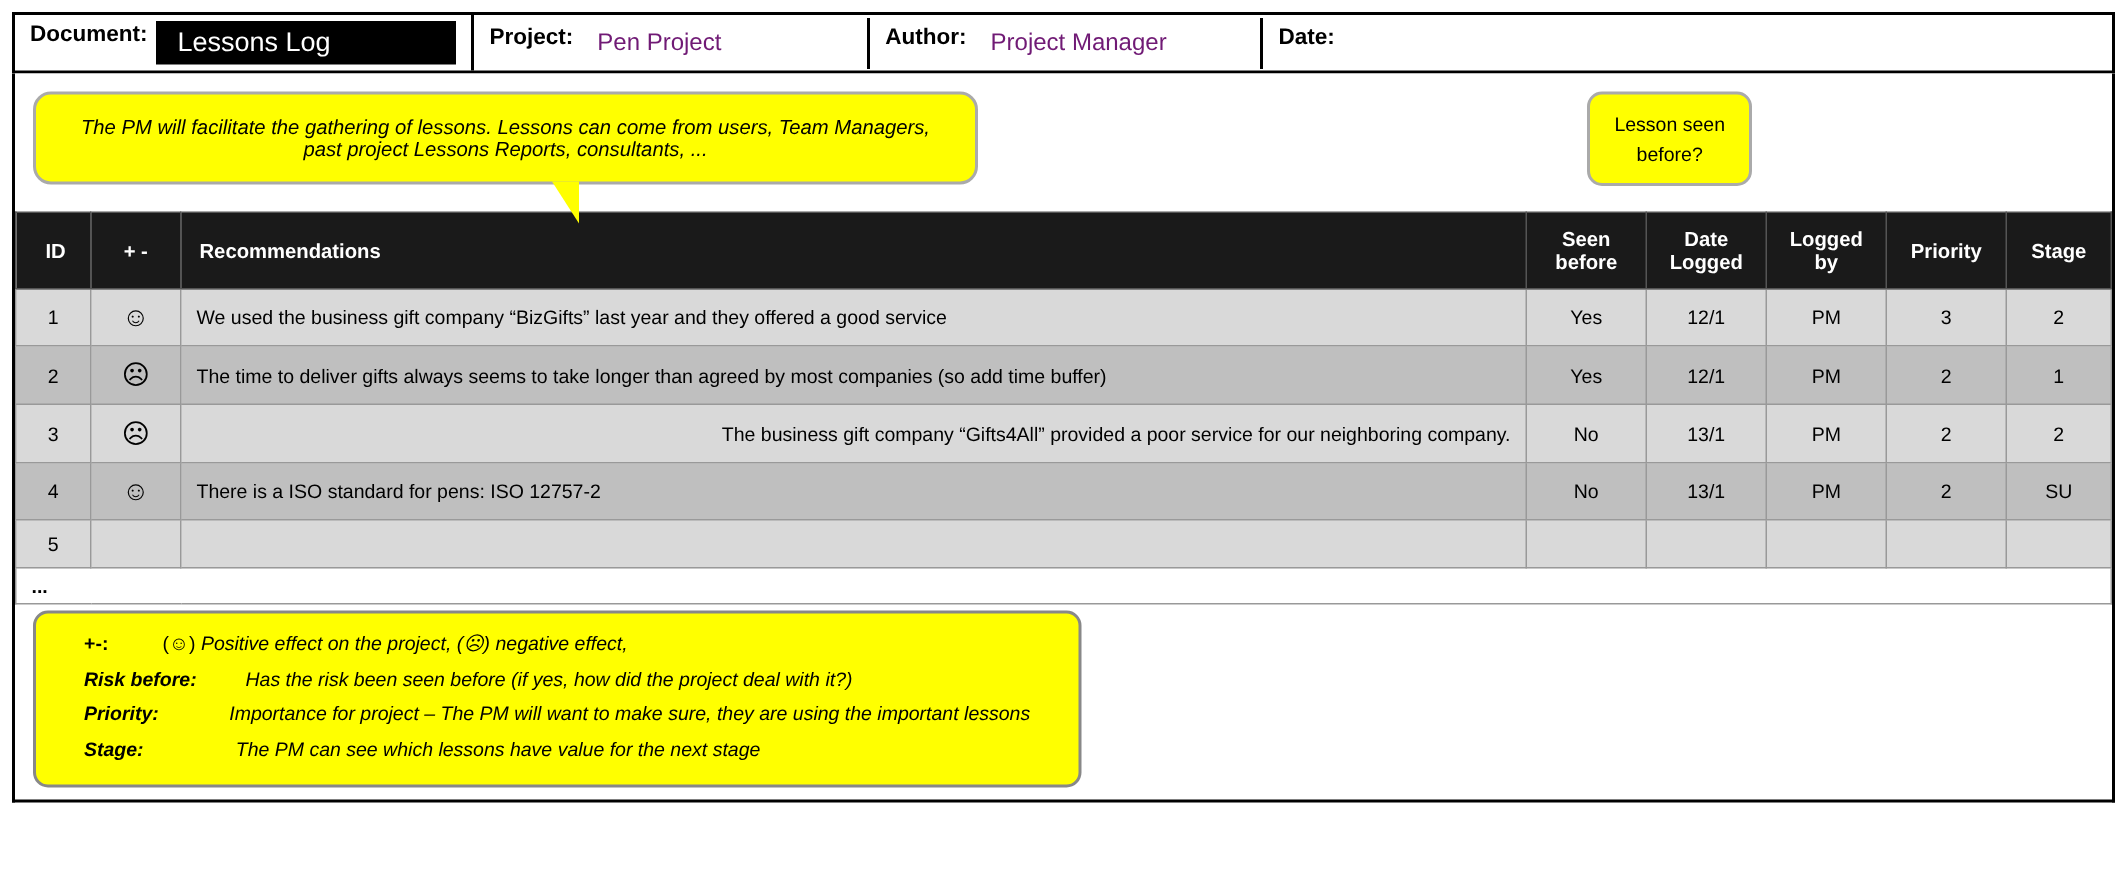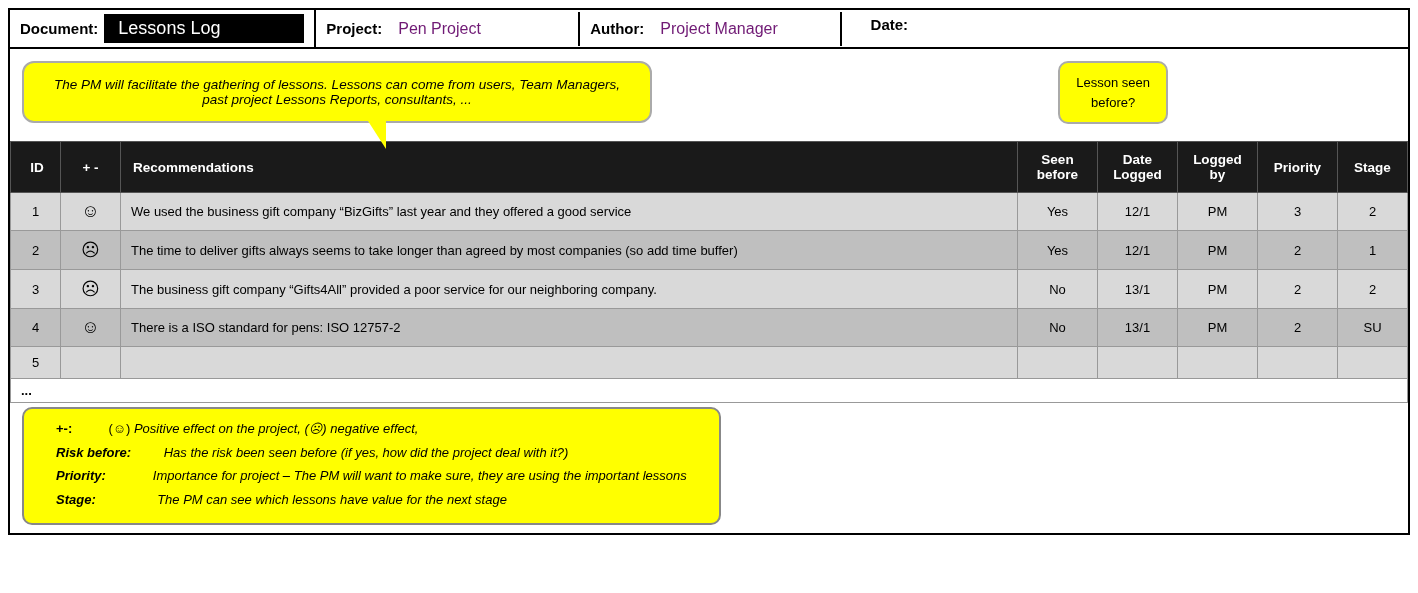--- a/index.html
+++ b/index.html
@@ -21,21 +21,20 @@
     
     .doc-header {
       display: flex;
       align-items: center;
       border: 2px solid #000;
       margin-bottom: 0;
       background: #fff;
     }
     .doc-header-item {
       display: flex;
-      align-items: center;
       padding: 4px 10px;
       border-right: 2px solid #000;
       font-size: 15px;
       font-weight: bold;
       white-space: nowrap;
     }
     .doc-header-item:last-child {
       border-right: none;
       flex-direction: column;
     }
@@ -288,21 +287,21 @@
             <td class="rec-cell" style="text-align: left;">The time to deliver gifts always seems to take longer than agreed by most companies (so add time buffer)</td>
             <td>Yes</td>
             <td>12/1</td>
             <td>PM</td>
             <td>2</td>
             <td>1</td>
           </tr>
           <tr>
             <td>3</td>
             <td style="font-size: 18px;">☹</td>
-            <td class="rec-cell" style="text-align: left; margin-top: 12px;">The business gift company “Gifts4All” provided a poor service for our neighboring company.</td>
+            <td class="rec-cell" style="text-align: right; margin-top: 12px;">The business gift company “Gifts4All” provided a poor service for our neighboring company.</td>
             <td>No</td>
             <td>13/1</td>
             <td>PM</td>
             <td>2</td>
             <td>2</td>
           </tr>
           <tr>
             <td>4</td>
             <td style="font-size: 18px;">☺</td>
             <td class="rec-cell" style="text-align: left;">There is a ISO standard for pens: ISO 12757-2</td>

